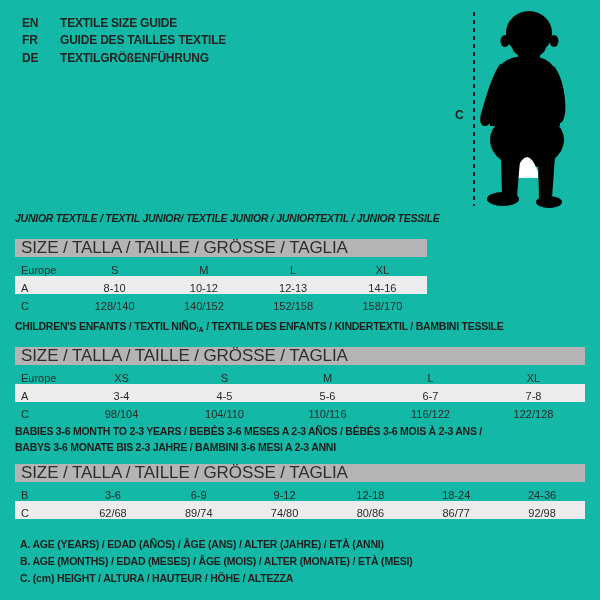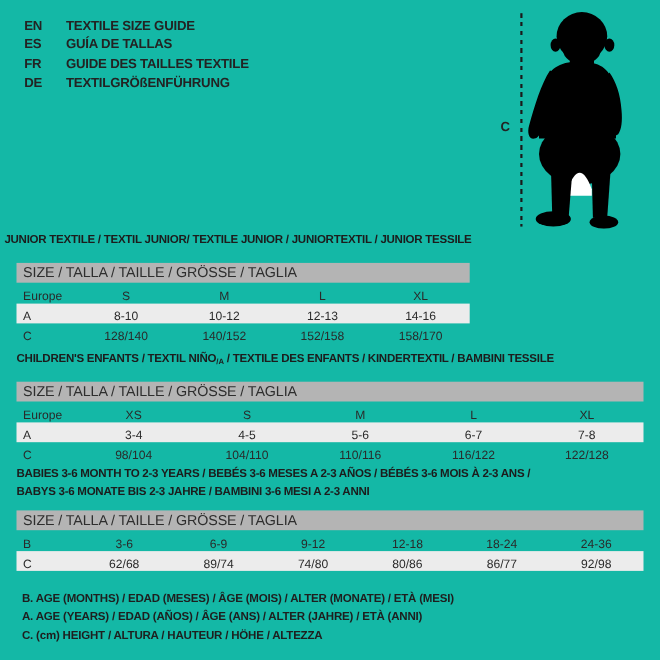--- a/index.html
+++ b/index.html
@@ -18,55 +18,52 @@
   
   .toddler-svg { position:absolute; left:476px; top:8px; width:100px; height:200px; }
   .measure-line {
     position:absolute; left:473px; top:12px; width:2px; height:194px;
     background:repeating-linear-gradient(to bottom, #1a1a1a 0 4px, transparent 4px 8px);
   }
   .measure-label { position:absolute; left:455px; top:108px; font-weight:700; font-size:12px; }
 
   
   .tbl-title { position:absolute; font-weight:700; font-size:10.5px; letter-spacing:-0.25px; color:#1c1c1c; white-space:nowrap; }
-  .t1-title { left:4px; top:212px; }
+  .t1-title { left:15px; top:212px;font-style:italic; }
   .t2-title { left:15px; top:320px; }
   .t3-title { left:15px; top:423px; white-space:normal; width:570px; line-height:16px; }
   .subscript { font-size:7px; vertical-align:-2px; letter-spacing:0; }
 
   
   .tbl { position:absolute; left:15px; }
   .t1 { top:239px; width:412px; }
   .t2 { top:347px; width:570px; }
   .t3 { top:464px; width:570px; }
   .tbl-header {
     height:18px; line-height:18px; background:var(--header-bg,#b4b4b4);
-    font-size:13px; padding-left:6px; color:#2e2e2e; letter-spacing:-0.1px;
+    font-size:17px; padding-left:6px; color:#2e2e2e; letter-spacing:-0.1px;
     margin-bottom:1px; white-space:nowrap; overflow:hidden;
   }
   .tbl-row { height:18px; display:flex; align-items:flex-end; font-size:11px; color:#2a2a2a; }
   .tbl-row.shaded { background:var(--shaded-bg,#ececec); }
   .row-label { width:55px; padding-left:6px; flex:0 0 55px; }
   .cell { flex:1 1 0; text-align:center; }
 
   
   .footnotes { position:absolute; left:20px; top:536px; }
   .footnote { height:17.2px; line-height:17.2px; font-weight:700; font-size:10.5px; letter-spacing:-0.2px; white-space:nowrap; color:#1e1e1e; }
 </style>
 </head>
 <body>
 
 <div class="page">
 
   <div class="lang-list">
     <div class="lang-row">
       <span class="lang-code">EN</span><span>TEXTILE SIZE GUIDE</span>
-    </div>
-    <div class="lang-row">
-      <span class="lang-code">ES</span><span>GUÍA DE TALLAS</span>
     </div>
     <div class="lang-row">
       <span class="lang-code">FR</span><span>GUIDE DES TAILLES TEXTILE</span>
     </div>
     <div class="lang-row">
       <span class="lang-code">DE</span><span>TEXTILGRÖßENFÜHRUNG</span>
     </div>
   </div>
 
   <div class="measure-line"></div>
@@ -168,18 +165,18 @@
         <span class="cell">62/68</span>
         <span class="cell">89/74</span>
         <span class="cell">74/80</span>
         <span class="cell">80/86</span>
         <span class="cell">86/77</span>
         <span class="cell">92/98</span>
       </div>
     </div>
 
   <div class="footnotes">
+    <div class="footnote">A. AGE (YEARS) / EDAD (AÑOS) / ÂGE (ANS) / ALTER (JAHRE) / ETÀ (ANNI)</div>
     <div class="footnote">B. AGE (MONTHS) / EDAD (MESES) / ÂGE (MOIS) / ALTER (MONATE) / ETÀ (MESI)</div>
-    <div class="footnote">A. AGE (YEARS) / EDAD (AÑOS) / ÂGE (ANS) / ALTER (JAHRE) / ETÀ (ANNI)</div>
     <div class="footnote">C. (cm) HEIGHT / ALTURA / HAUTEUR / HÖHE / ALTEZZA</div>
   </div>
 
 </div>
 
 </body></html>

